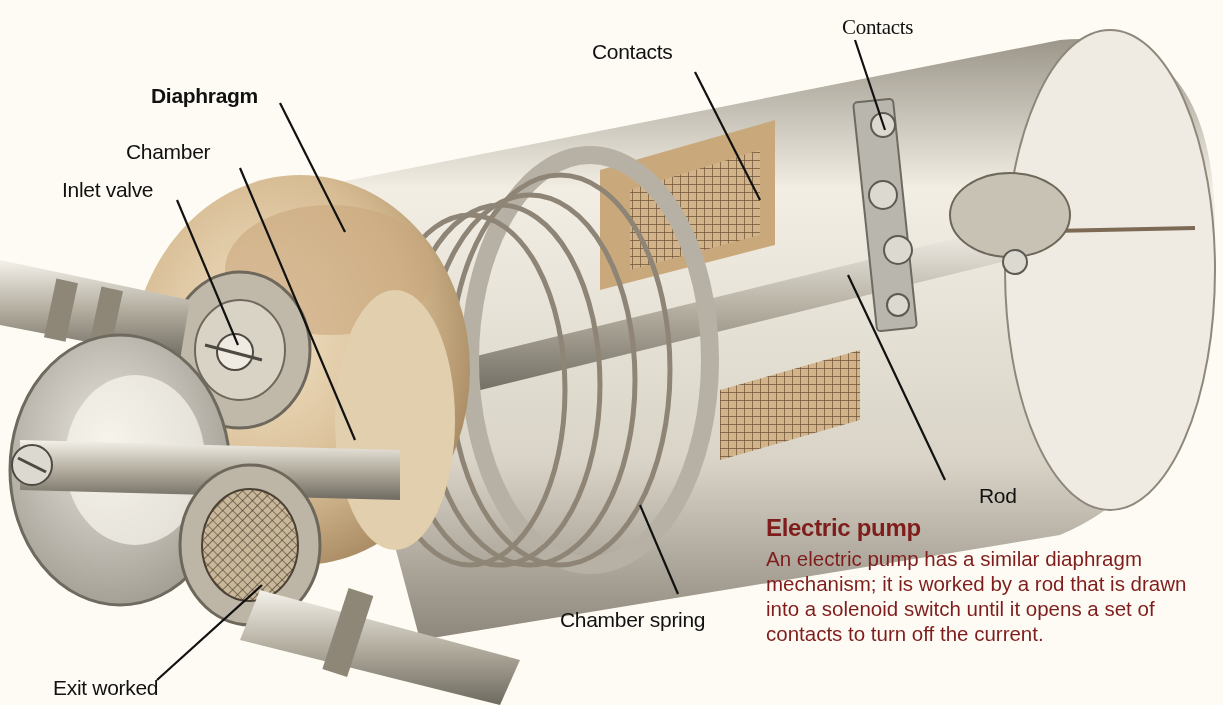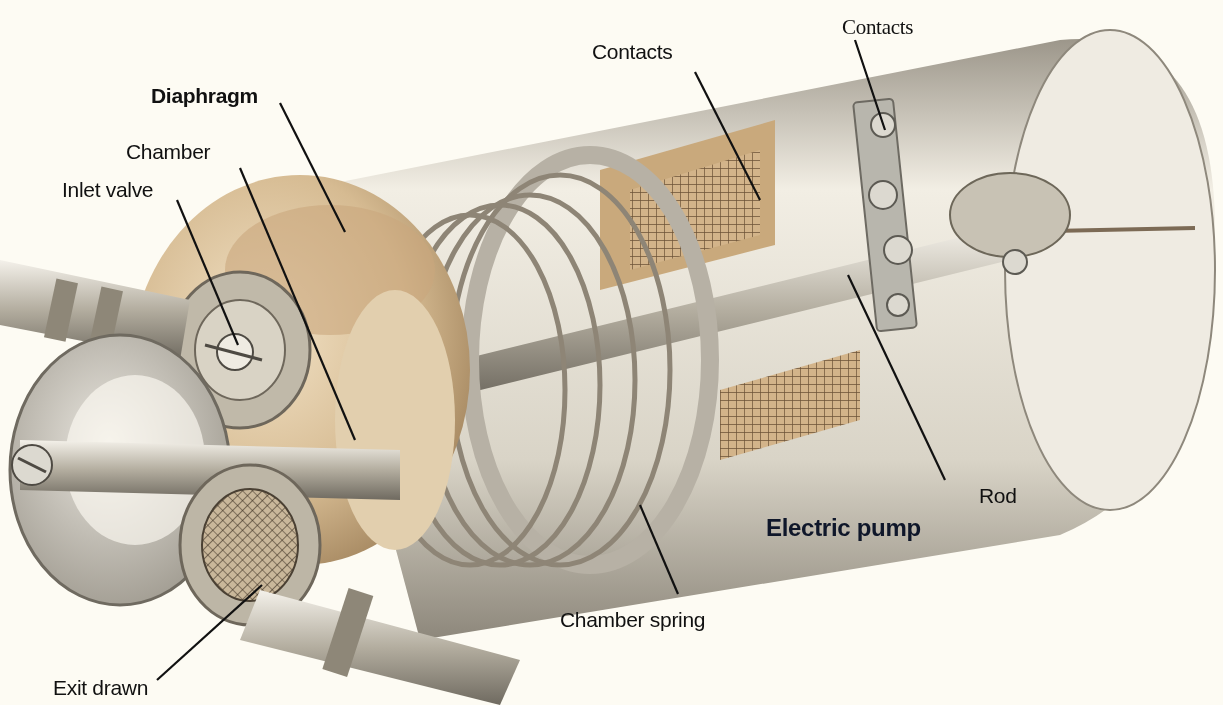--- a/index.html
+++ b/index.html
@@ -7,21 +7,21 @@
       width: 1223px; height: 705px; overflow: hidden;
       background: #fdfbf3;
       font-family: "Liberation Sans", sans-serif;
       position: relative;
     }
     #illustration { position: absolute; left: 0; top: 0; width: 1223px; height: 705px; }
     .label {
       position: absolute; font-size: 21px; color: #111; white-space: nowrap;
       letter-spacing: -0.3px;
     }
-    .caption { position: absolute; left: 766px; top: 514px; width: 450px; color: #0f172a; }
+    .caption { position: absolute; left: 766px; top: 514px; width: 450px; color: #7f1d1d; }
     .caption-title { font-size: 24px; font-weight: bold; margin: 0 0 4px 0; letter-spacing: -0.3px; }
     .caption-body { font-size: 20.5px; line-height: 25px; margin: 0; }
   </style>
 </head>
 <body>
 
 <svg id="illustration" viewBox="0 0 1223 705">
   <defs>
     <linearGradient id="housingGrad" x1="0" y1="0" x2="0" y2="1">
       <stop offset="0" stop-color="#9c968a"></stop>
@@ -136,17 +136,18 @@
   </g>
 </svg>
 
 <div class="label" style="left:151px; top:84px;font-weight:bold;">Diaphragm</div>
 <div class="label" style="left:126px; top:140px;text-align:right;">Chamber</div>
 <div class="label" style="left:62px; top:178px;text-align:right;">Inlet valve</div>
 <div class="label" style="left:592px; top:40px;">Contacts</div>
 <div class="label" style="left:842px; top:15px;font-family:Liberation Serif, serif;">Contacts</div>
 <div class="label" style="left:956px; top:484px;margin-left:23px;">Rod</div>
 <div class="label" style="left:560px; top:608px;">Chamber spring</div>
-<div class="label" style="left:53px; top:676px;">Exit drawn</div>
+<div class="label" style="left:53px; top:676px;">Exit worked</div>
 
 <div class="caption">
   <p class="caption-title">Electric pump</p>
+  <p class="caption-body">An electric pump has a similar diaphragm mechanism; it is worked by a rod that is drawn into a solenoid switch until it opens a set of contacts to turn off the current.</p>
 </div>
 
 </body></html>

